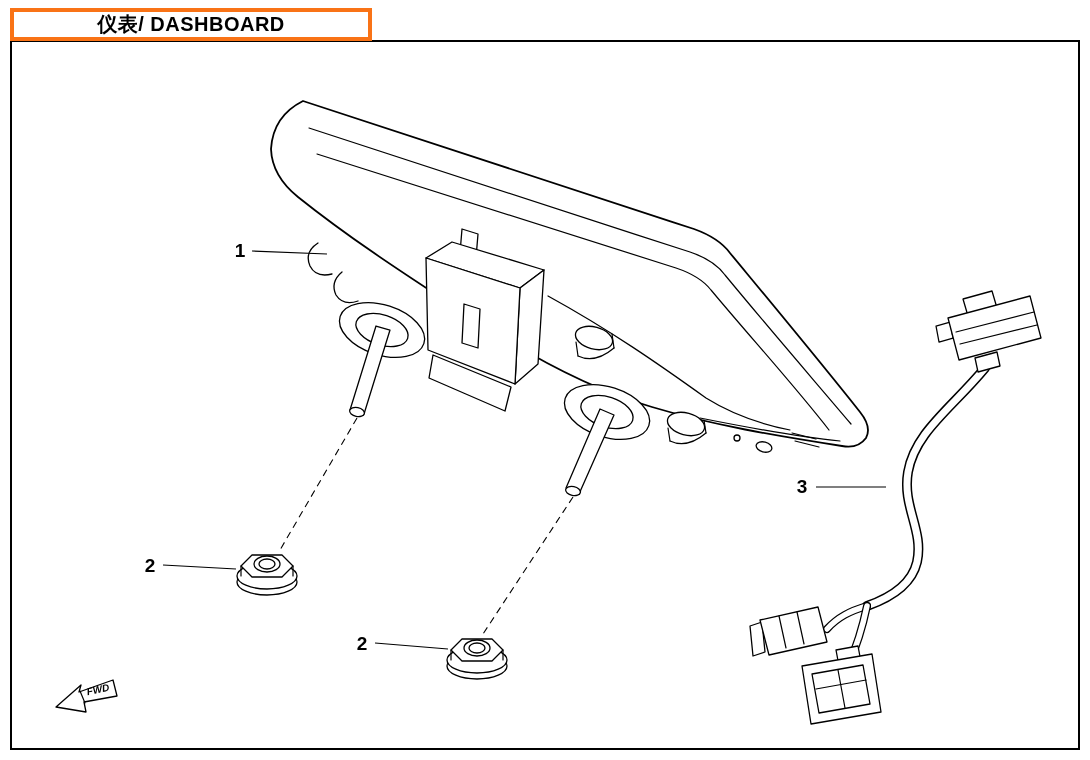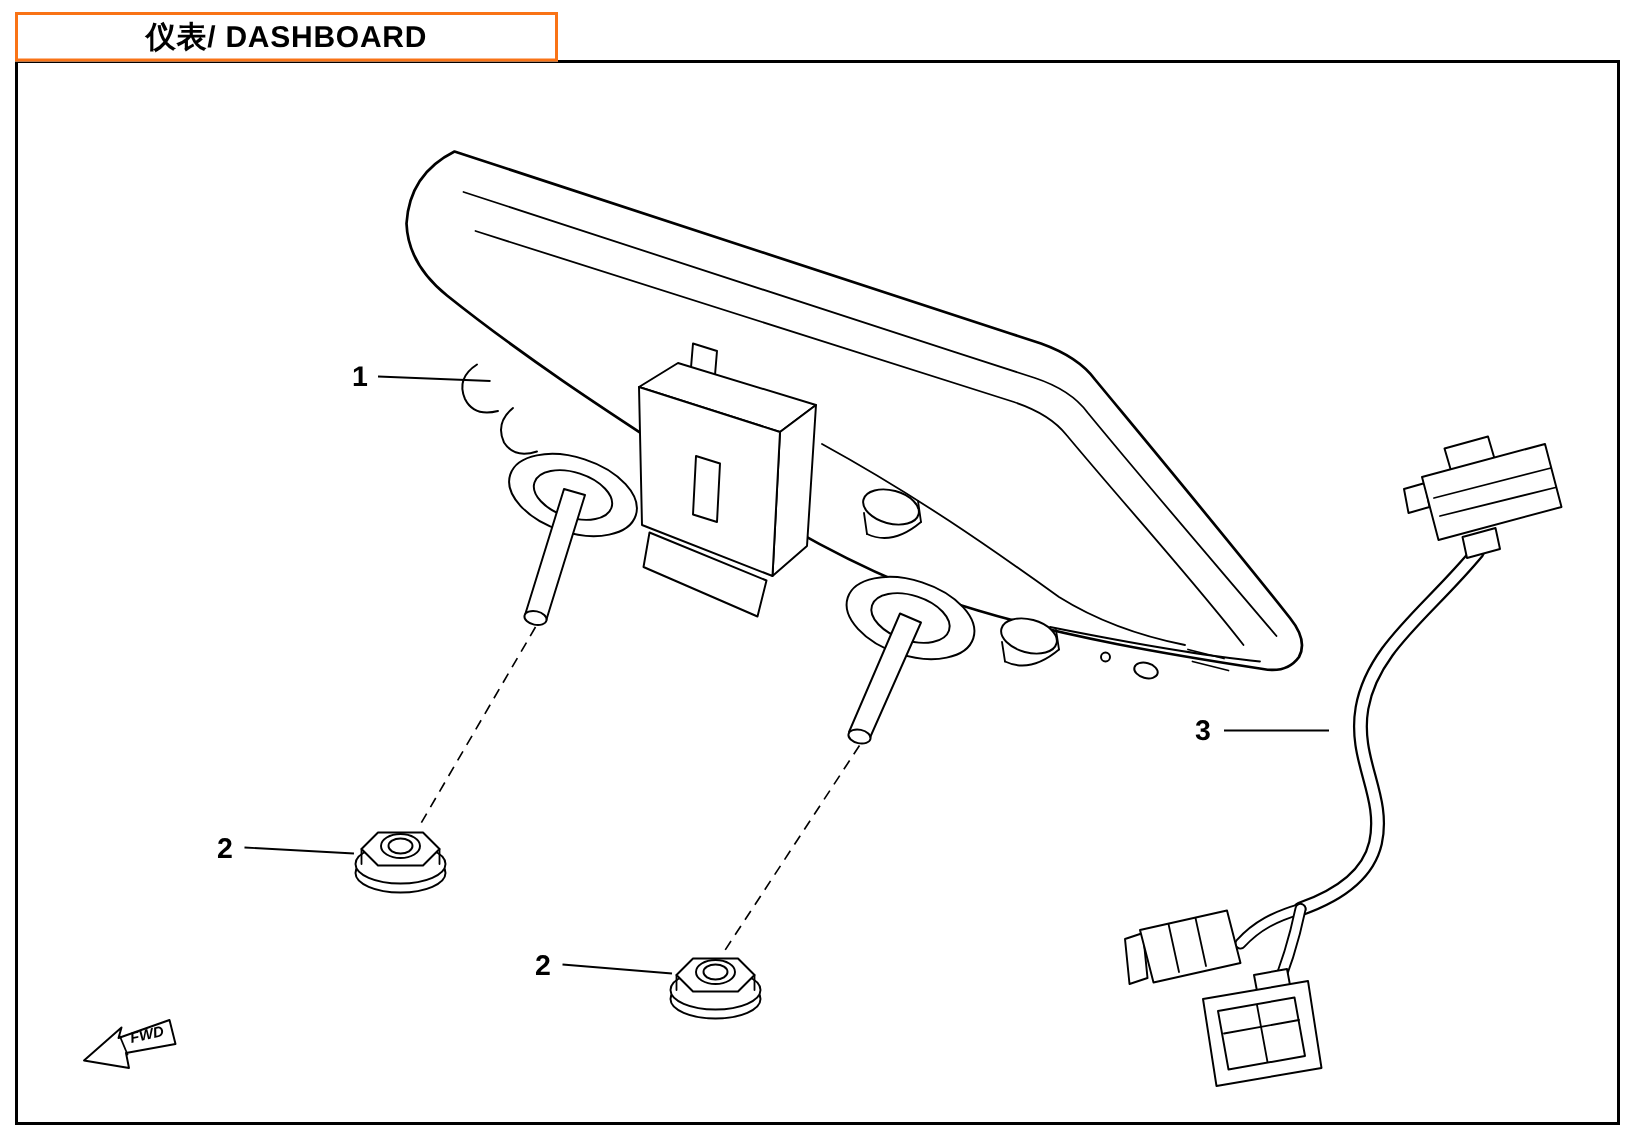--- a/index.html
+++ b/index.html
@@ -6,21 +6,21 @@
   body {
     width: 1090px; height: 760px;
     background: #ffffff;
     position: relative;
     font-family: "Liberation Sans", sans-serif;
     overflow: hidden;
   }
   .title-box {
     position: absolute; left: 10px; top: 8px;
     width: 362px; height: 33px;
-    border: 2px solid #f97316;
+    border: 4px solid #f97316;
     box-sizing: border-box;
     display: flex; align-items: center; justify-content: center;
     background: #fff;
     z-index: 2;
   }
   .title-text {
     font-size: 20px; font-weight: bold; color: #000;
     letter-spacing: 0.5px; white-space: nowrap;
   }
   .main-frame {

